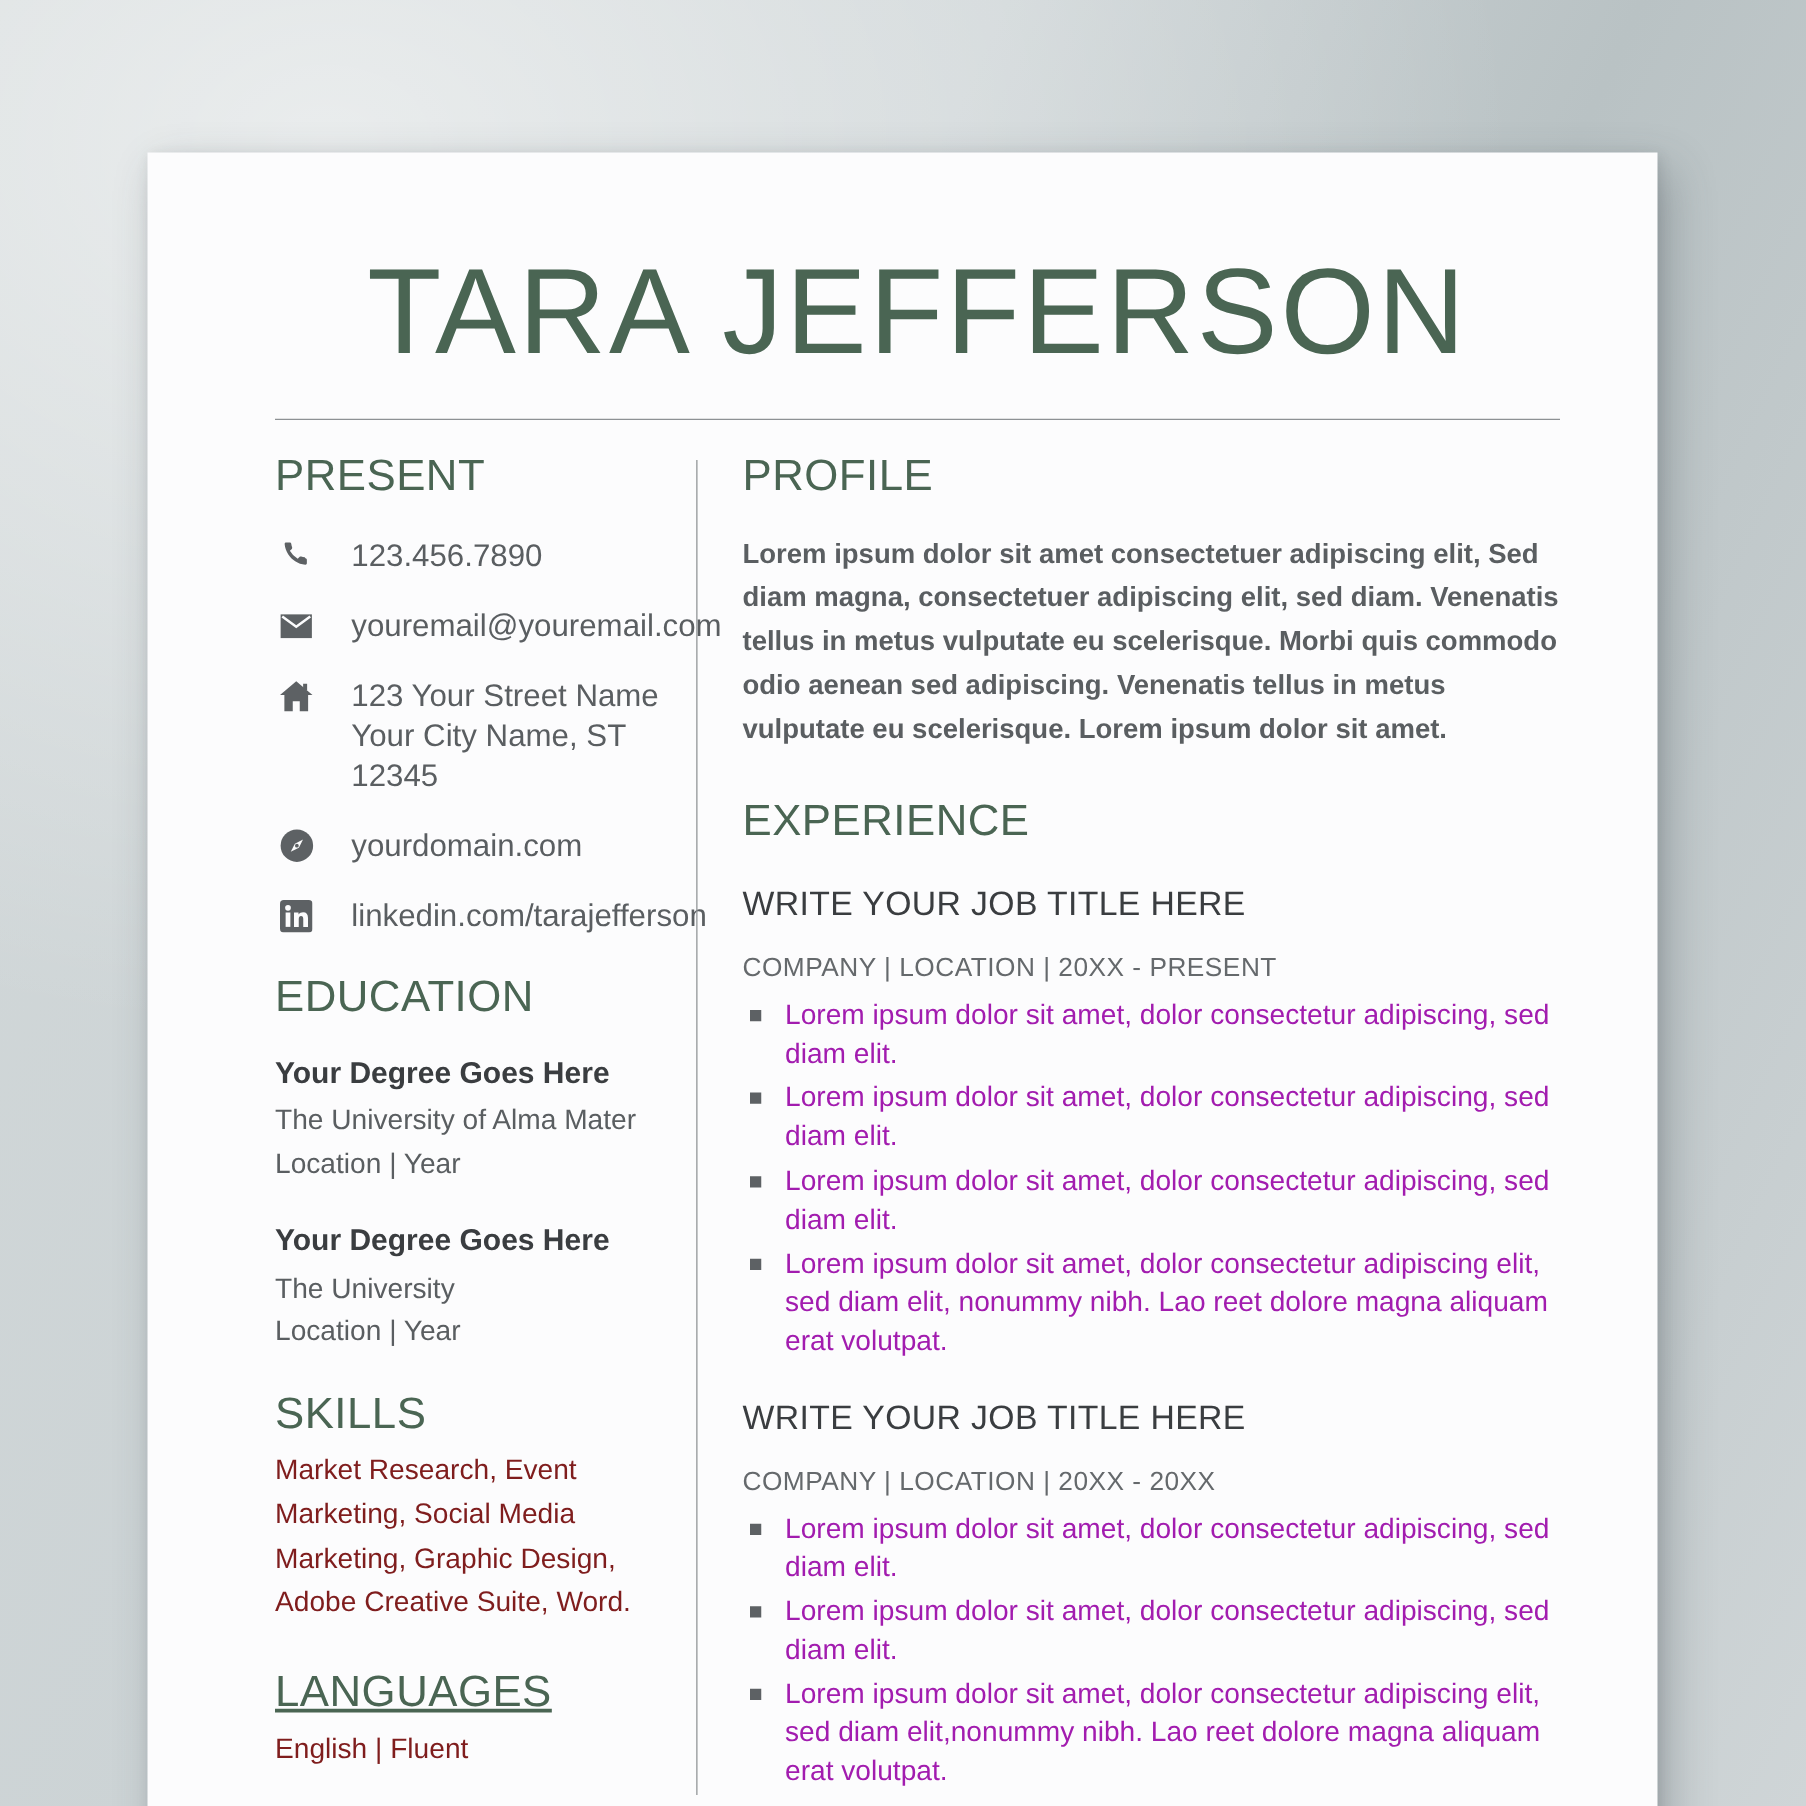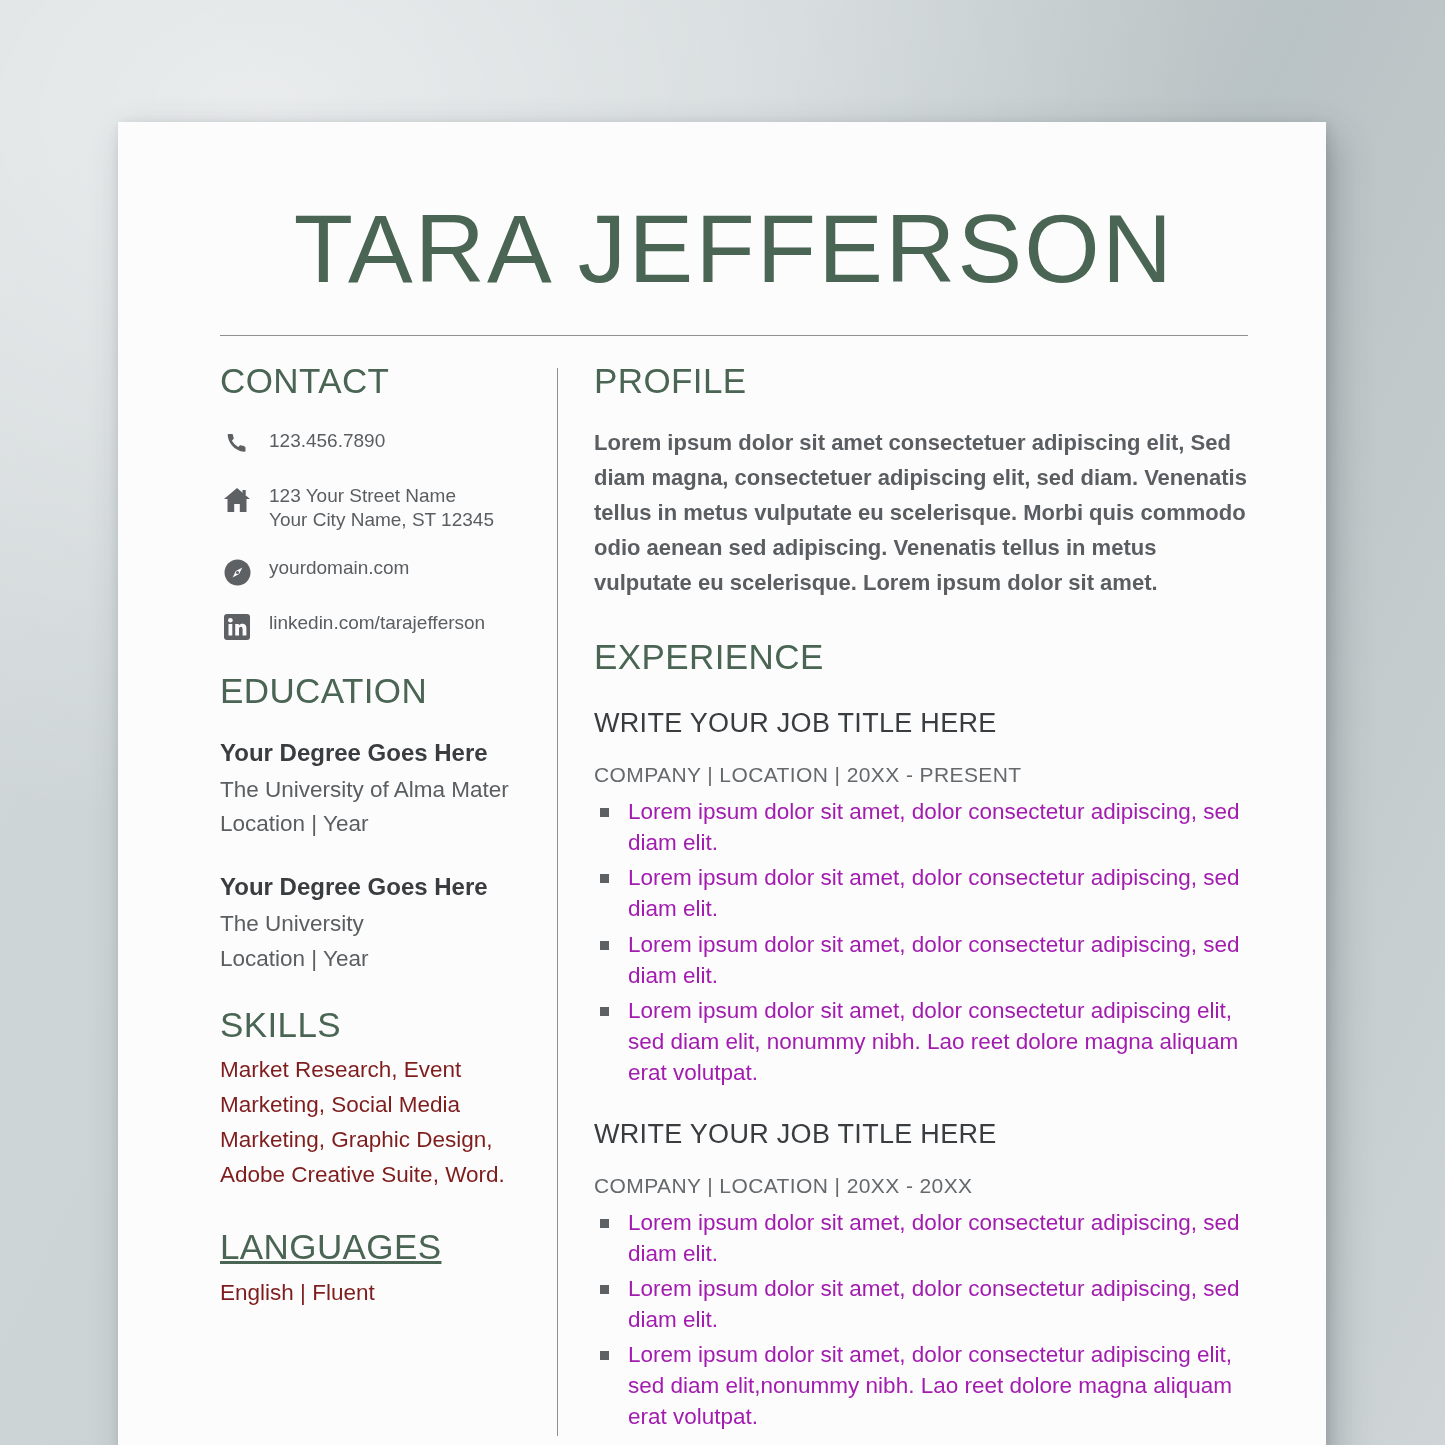--- a/index.html
+++ b/index.html
@@ -120,24 +120,25 @@
     display: flex;
     align-items: center;
     justify-content: center;
     margin-right: 15px;
     margin-top: 2px;
   }
   .contact-icon svg { display: block; }
 
   .contact-text {
     color: #5a5e61;
-    font-size: 19px;
+    font-size: 25px;
     line-height: 1.28;
     white-space: pre-line;
     padding-top: 1px;
+    margin-left: 12px;
   }
 
   
   .edu-block { margin-top: 26px; }
   .edu-item { margin-bottom: 30px; }
   .edu-degree {
     color: #3a3d40;
     font-size: 24px;
     font-weight: bold;
     line-height: 1.3;
@@ -219,33 +220,42 @@
 
     <div class="name">TARA JEFFERSON</div>
 
 
     <div class="header-rule"></div>
 
     <div class="columns">
 
       <div class="col-left">
 
-        <div class="sec-head">CONTACT</div>
+        <div class="sec-head">PRESENT</div>
 
         <div class="contact-list">
 
           <div class="contact-row">
             <span class="contact-icon">
               <svg width="27" height="27" viewBox="0 0 24 24" fill="#5d6164">
                 <path d="M17.6 13.2c-.9-.1-1.7-.3-2.5-.6-.4-.1-.8 0-1.1.2l-1.4 1.4a14.6 14.6 0 0 1-5.6-5.6l1.4-1.4c.3-.3.4-.7.2-1.1-.3-.8-.5-1.6-.6-2.5C7.9 3.1 7.4 2.7 6.9 2.7H4.3c-.6 0-1.1.5-1 1.1.2 2.6 1.1 5.1 2.5 7.2 1.3 2 3 3.7 5 5 2.1 1.4 4.6 2.3 7.2 2.5.6.1 1.1-.4 1.1-1v-2.6c0-.5-.4-1-1-1.1z"></path>
               </svg>
             </span>
             <span class="contact-text">123.456.7890</span>
           </div>
 
+          <div class="contact-row">
+            <span class="contact-icon">
+              <svg width="26" height="20" viewBox="0 0 26 20">
+                <rect x="0.5" y="0.5" width="25" height="19" fill="#5d6164"></rect>
+                <path d="M1.8 2.2 L13 10.4 L24.2 2.2" fill="none" stroke="#fcfcfd" stroke-width="2"></path>
+              </svg>
+            </span>
+            <span class="contact-text">youremail@youremail.com</span>
+          </div>
 
           <div class="contact-row">
             <span class="contact-icon">
               <svg width="28" height="26" viewBox="0 0 28 26" fill="#5d6164">
                 <path d="M14 1 L27 12 L23.5 12 L23.5 25 L16.8 25 L16.8 17 L11.2 17 L11.2 25 L4.5 25 L4.5 12 L1 12 Z"></path>
                 <rect x="19.5" y="3" width="3.2" height="5"></rect>
               </svg>
             </span>
             <span class="contact-text">123 Your Street Name
 Your City Name, ST 12345</span>

